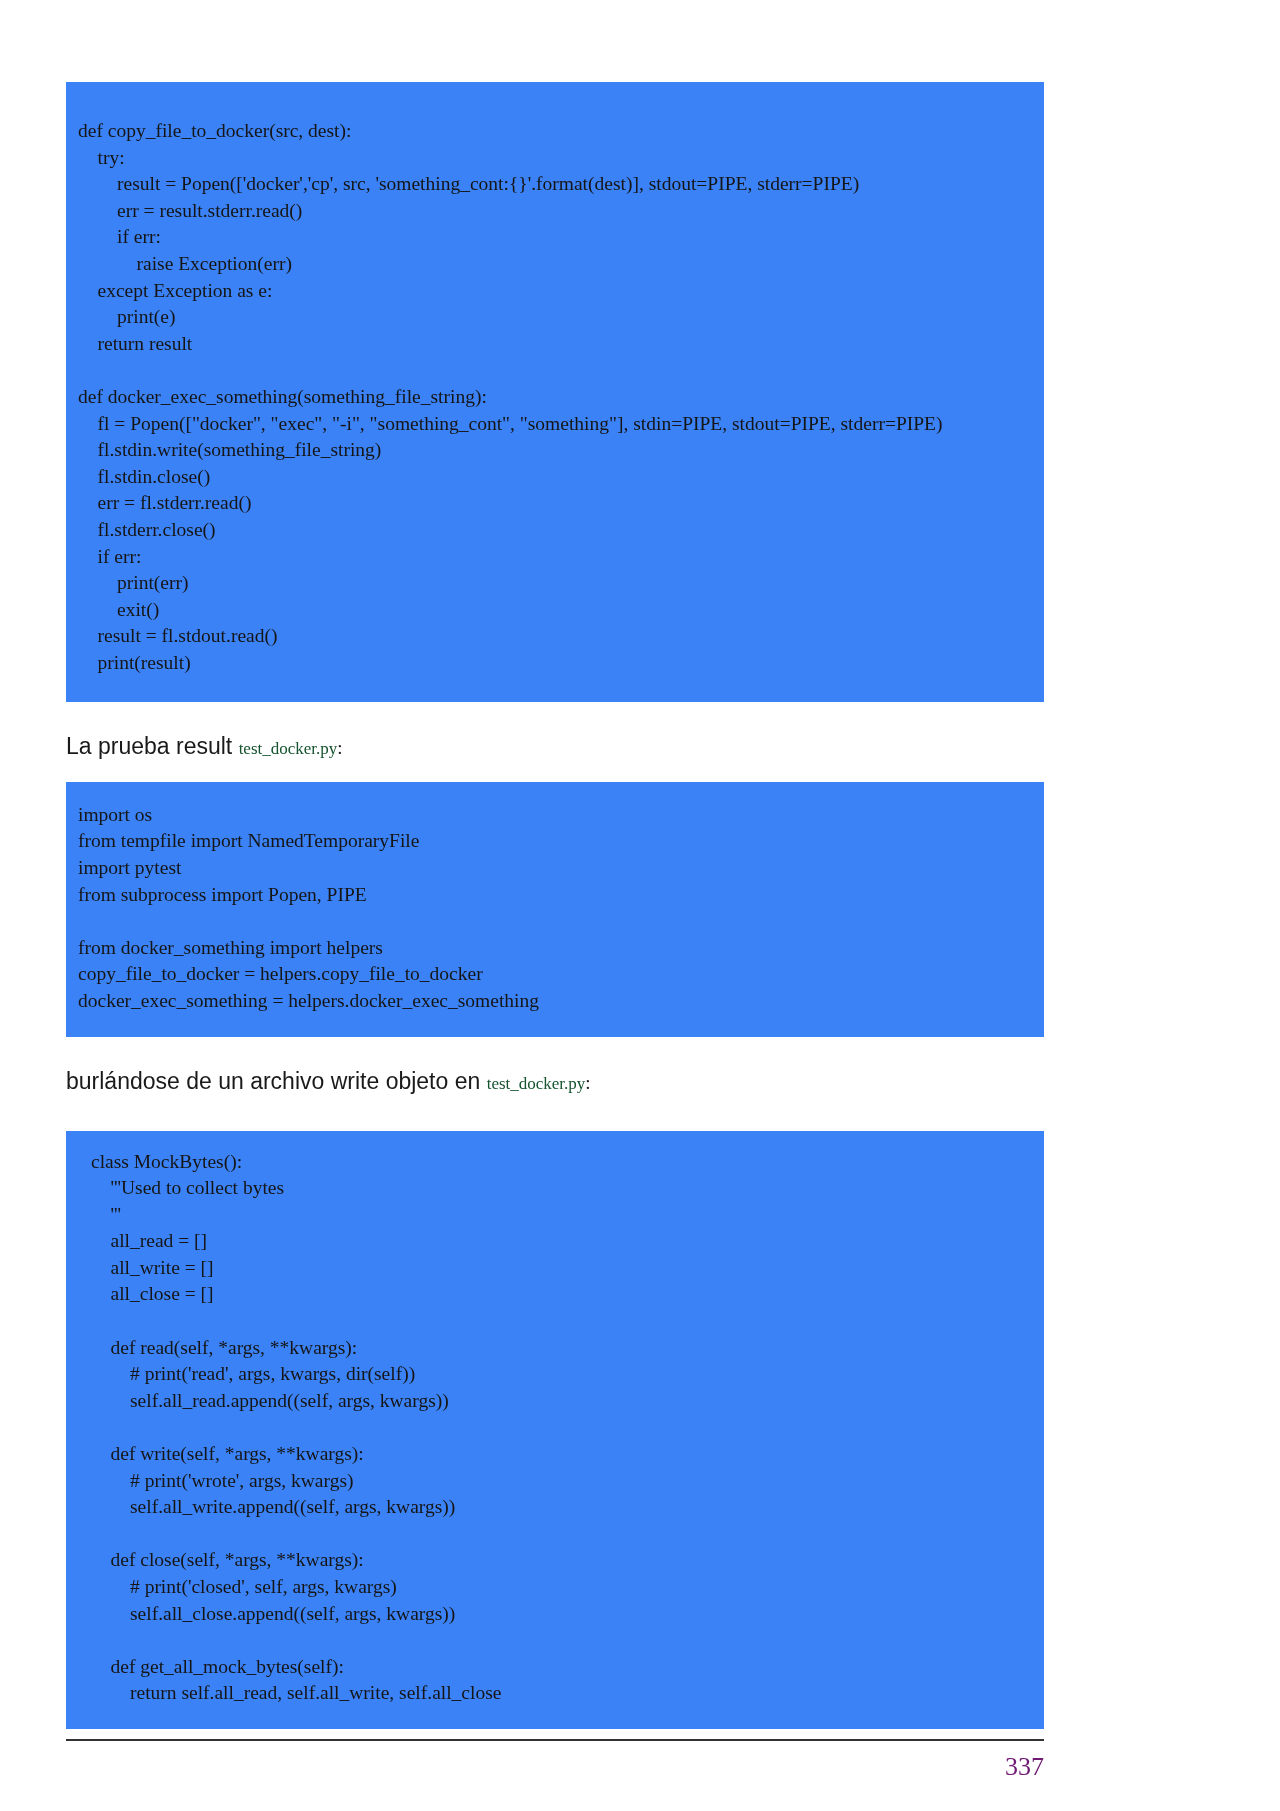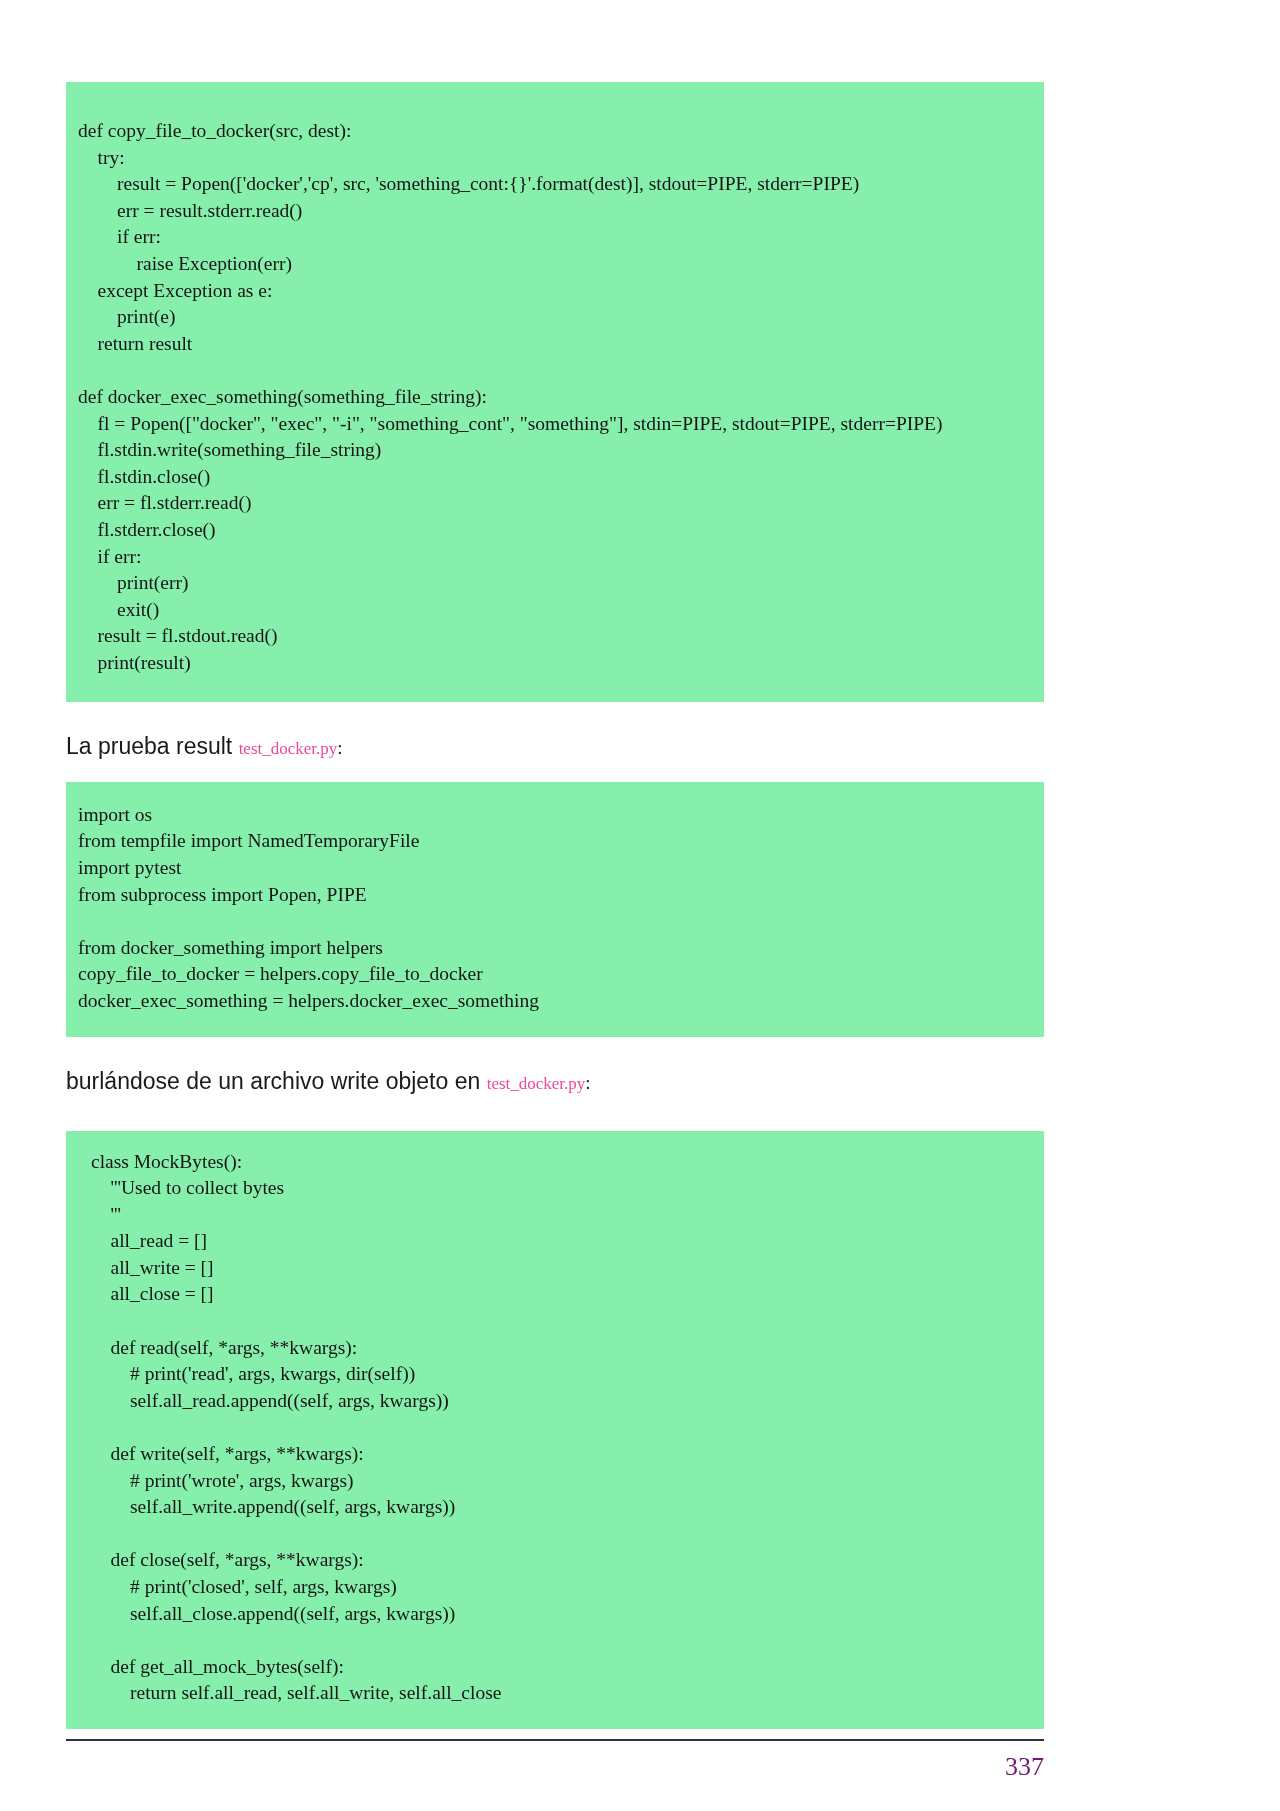--- a/index.html
+++ b/index.html
@@ -26,21 +26,21 @@
 
   .content {
     position: absolute;
     left: 66px;
     top: 0;
     width: 978px;
   }
 
   
   .codeblock {
-    background: #86efac;
+    background: #3b82f6;
     font-family: "Liberation Serif", "DejaVu Serif", serif;
     font-size: 19.5px;
     line-height: 26.6px;
     color: #151515;
     box-sizing: border-box;
     white-space: pre-wrap;
     word-break: normal;
   }
   .codeblock .ln {
     display: block;
@@ -67,21 +67,21 @@
   .para {
     font-family: "Liberation Sans", "DejaVu Sans", sans-serif;
     font-size: 23px;
     color: #1a1a1a;
     margin-top: 30px;
     line-height: 1.3;
   }
   .para .mono {
     font-family: "Liberation Serif", "DejaVu Serif", serif;
     font-size: 17px;
-    color: #ec4899;
+    color: #14532d;
   }
   .para .colon {
     font-family: "Liberation Serif", "DejaVu Serif", serif;
     font-size: 19px;
   }
 
   
   .footer-rule {
     position: absolute;
     left: 66px;

